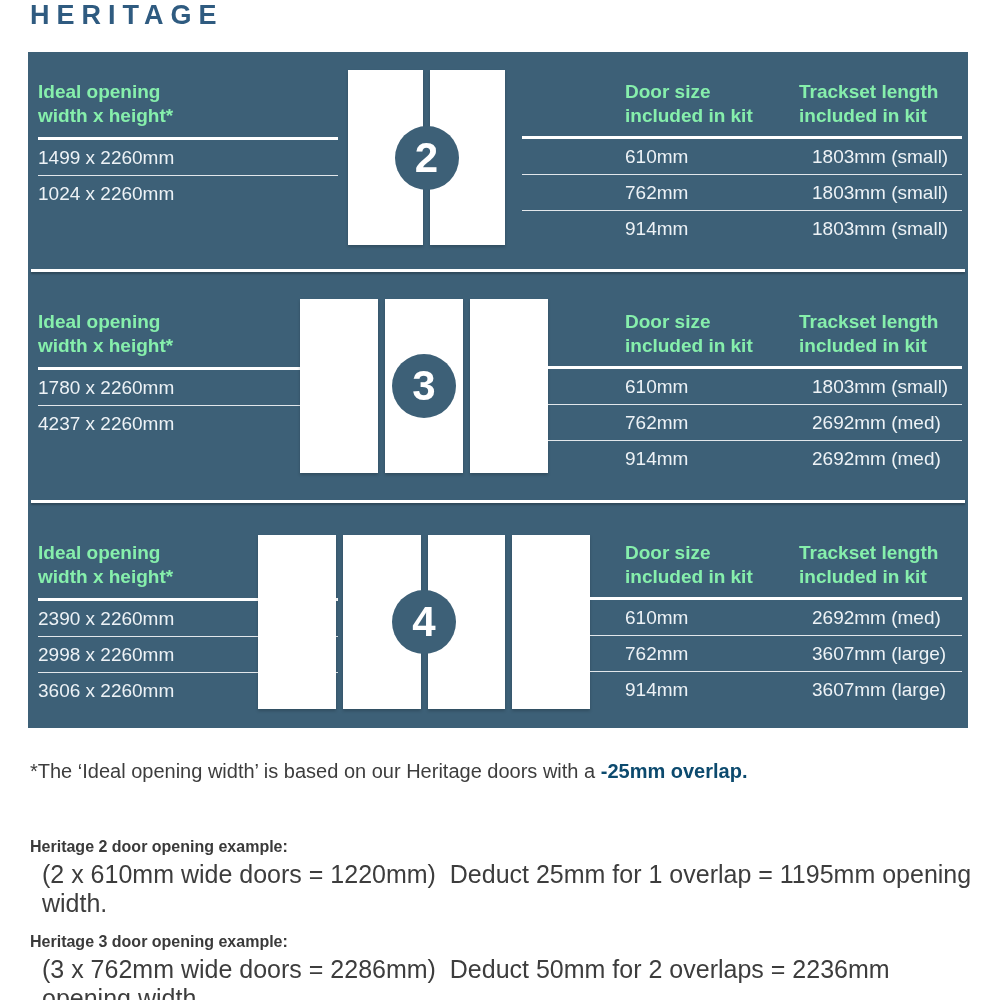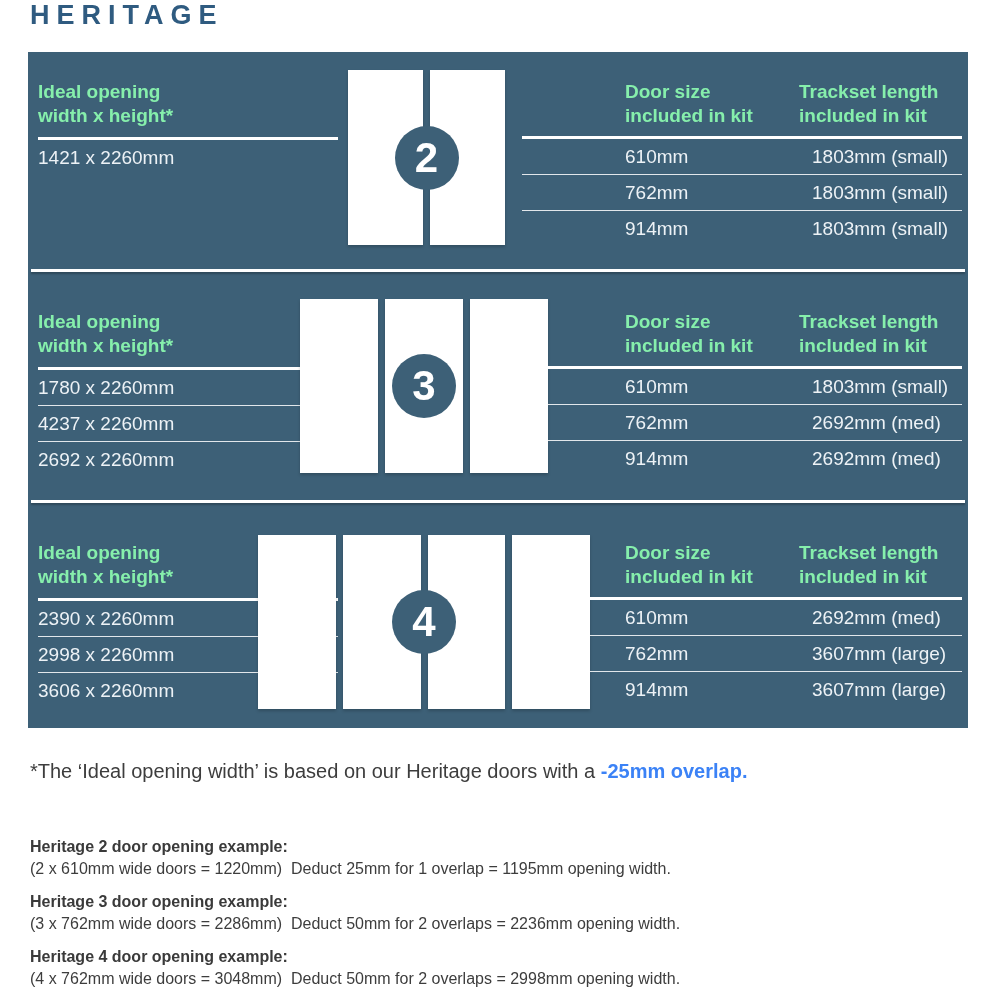--- a/index.html
+++ b/index.html
@@ -132,58 +132,61 @@
   .rt-row .v2 { left: 290px; }
   .right-table .th-rule { margin-top: 8px; }
 
   .footnote {
     position: absolute;
     left: 30px;
     top: 760px;
     font-size: 20px;
     color: #3d3d3d;
   }
-  .footnote b { color: #3b82f6; }
+  .footnote b { color: #0c4a6e; }
 
   .examples {
     position: absolute;
     left: 30px;
     top: 838px;
   }
   .example-title {
     font-size: 16px;
     font-weight: bold;
     color: #3a3a3a;
     margin-bottom: 4px;
   }
   .example-body {
-    font-size: 16px;
+    font-size: 25px;
     color: #3d3d3d;
-    margin: 0 0 15px 0;
+    margin: 0 0 15px 12px;
     white-space: pre-wrap;
   }
 </style>
 </head>
 <body>
 
 <div class="page">
 
   <div class="page-title">HERITAGE</div>
 
   <div class="panel">
 
     <div class="section s1">
       <div class="left-table">
         <div class="th">
           <div>Ideal opening</div>
           <div>width x height*</div>
         </div>
         <div class="th-rule"></div>
         <div class="row">
-            <span>1421 x 2260mm</span>
+            <span>1499 x 2260mm</span>
+          </div>
+        <div class="row">
+            <span>1024 x 2260mm</span>
           </div>
       </div>
 
       <div class="doors">
         <div class="door"></div>
         <div class="door"></div>
         <div class="badge">
             <span>2</span>
           </div>
       </div>
@@ -222,23 +225,20 @@
         <div class="th">
           <div>Ideal opening</div>
           <div>width x height*</div>
         </div>
         <div class="th-rule"></div>
         <div class="row">
             <span>1780 x 2260mm</span>
           </div>
         <div class="row">
             <span>4237 x 2260mm</span>
-          </div>
-        <div class="row">
-            <span>2692 x 2260mm</span>
           </div>
       </div>
 
       <div class="doors">
         <div class="door"></div>
         <div class="door"></div>
         <div class="door"></div>
         <div class="badge">
             <span>3</span>
           </div>

